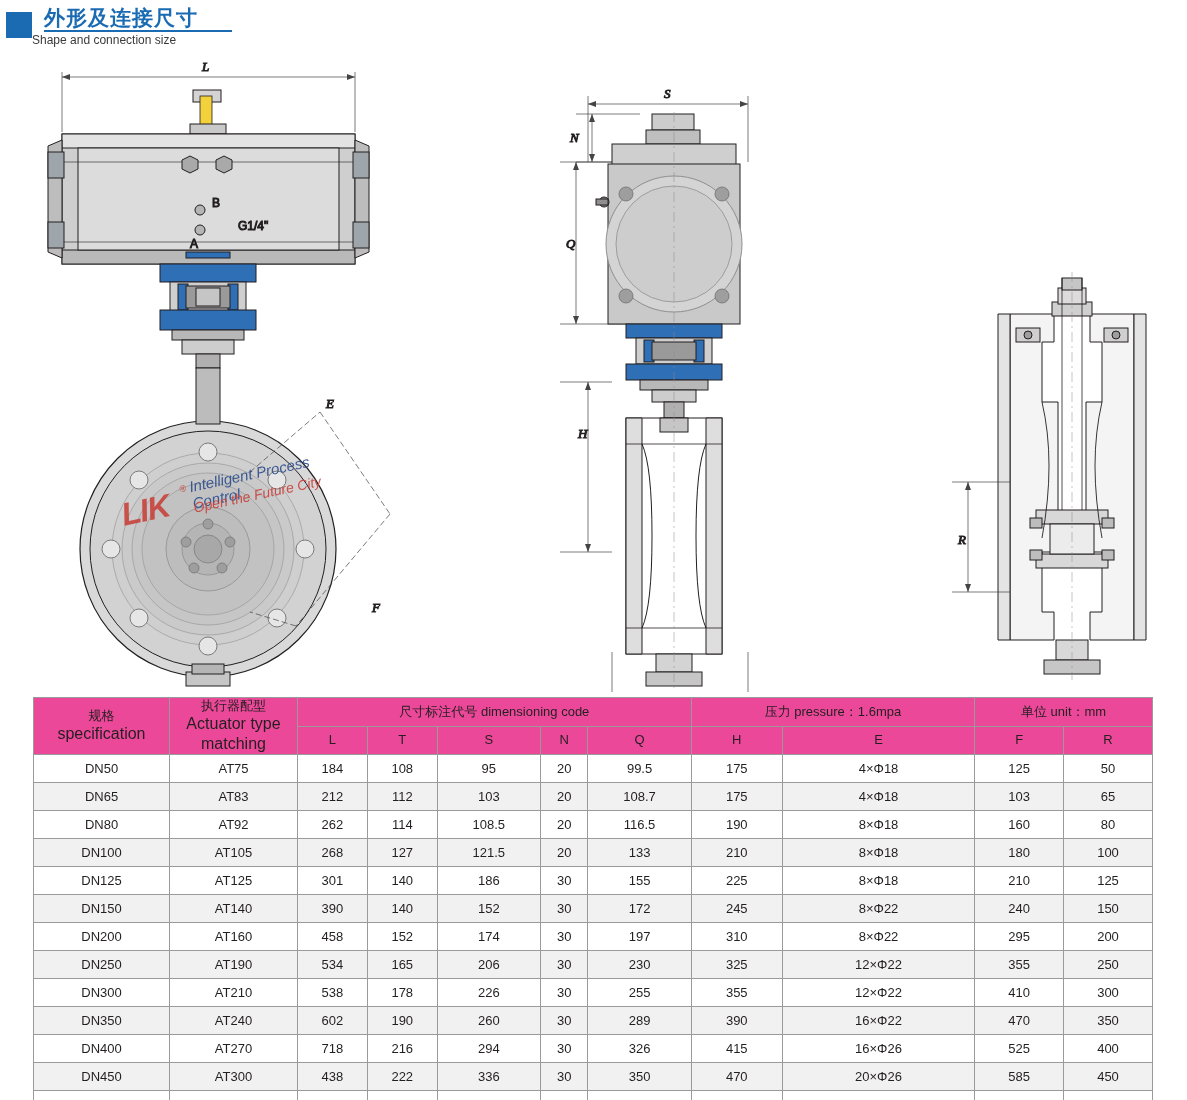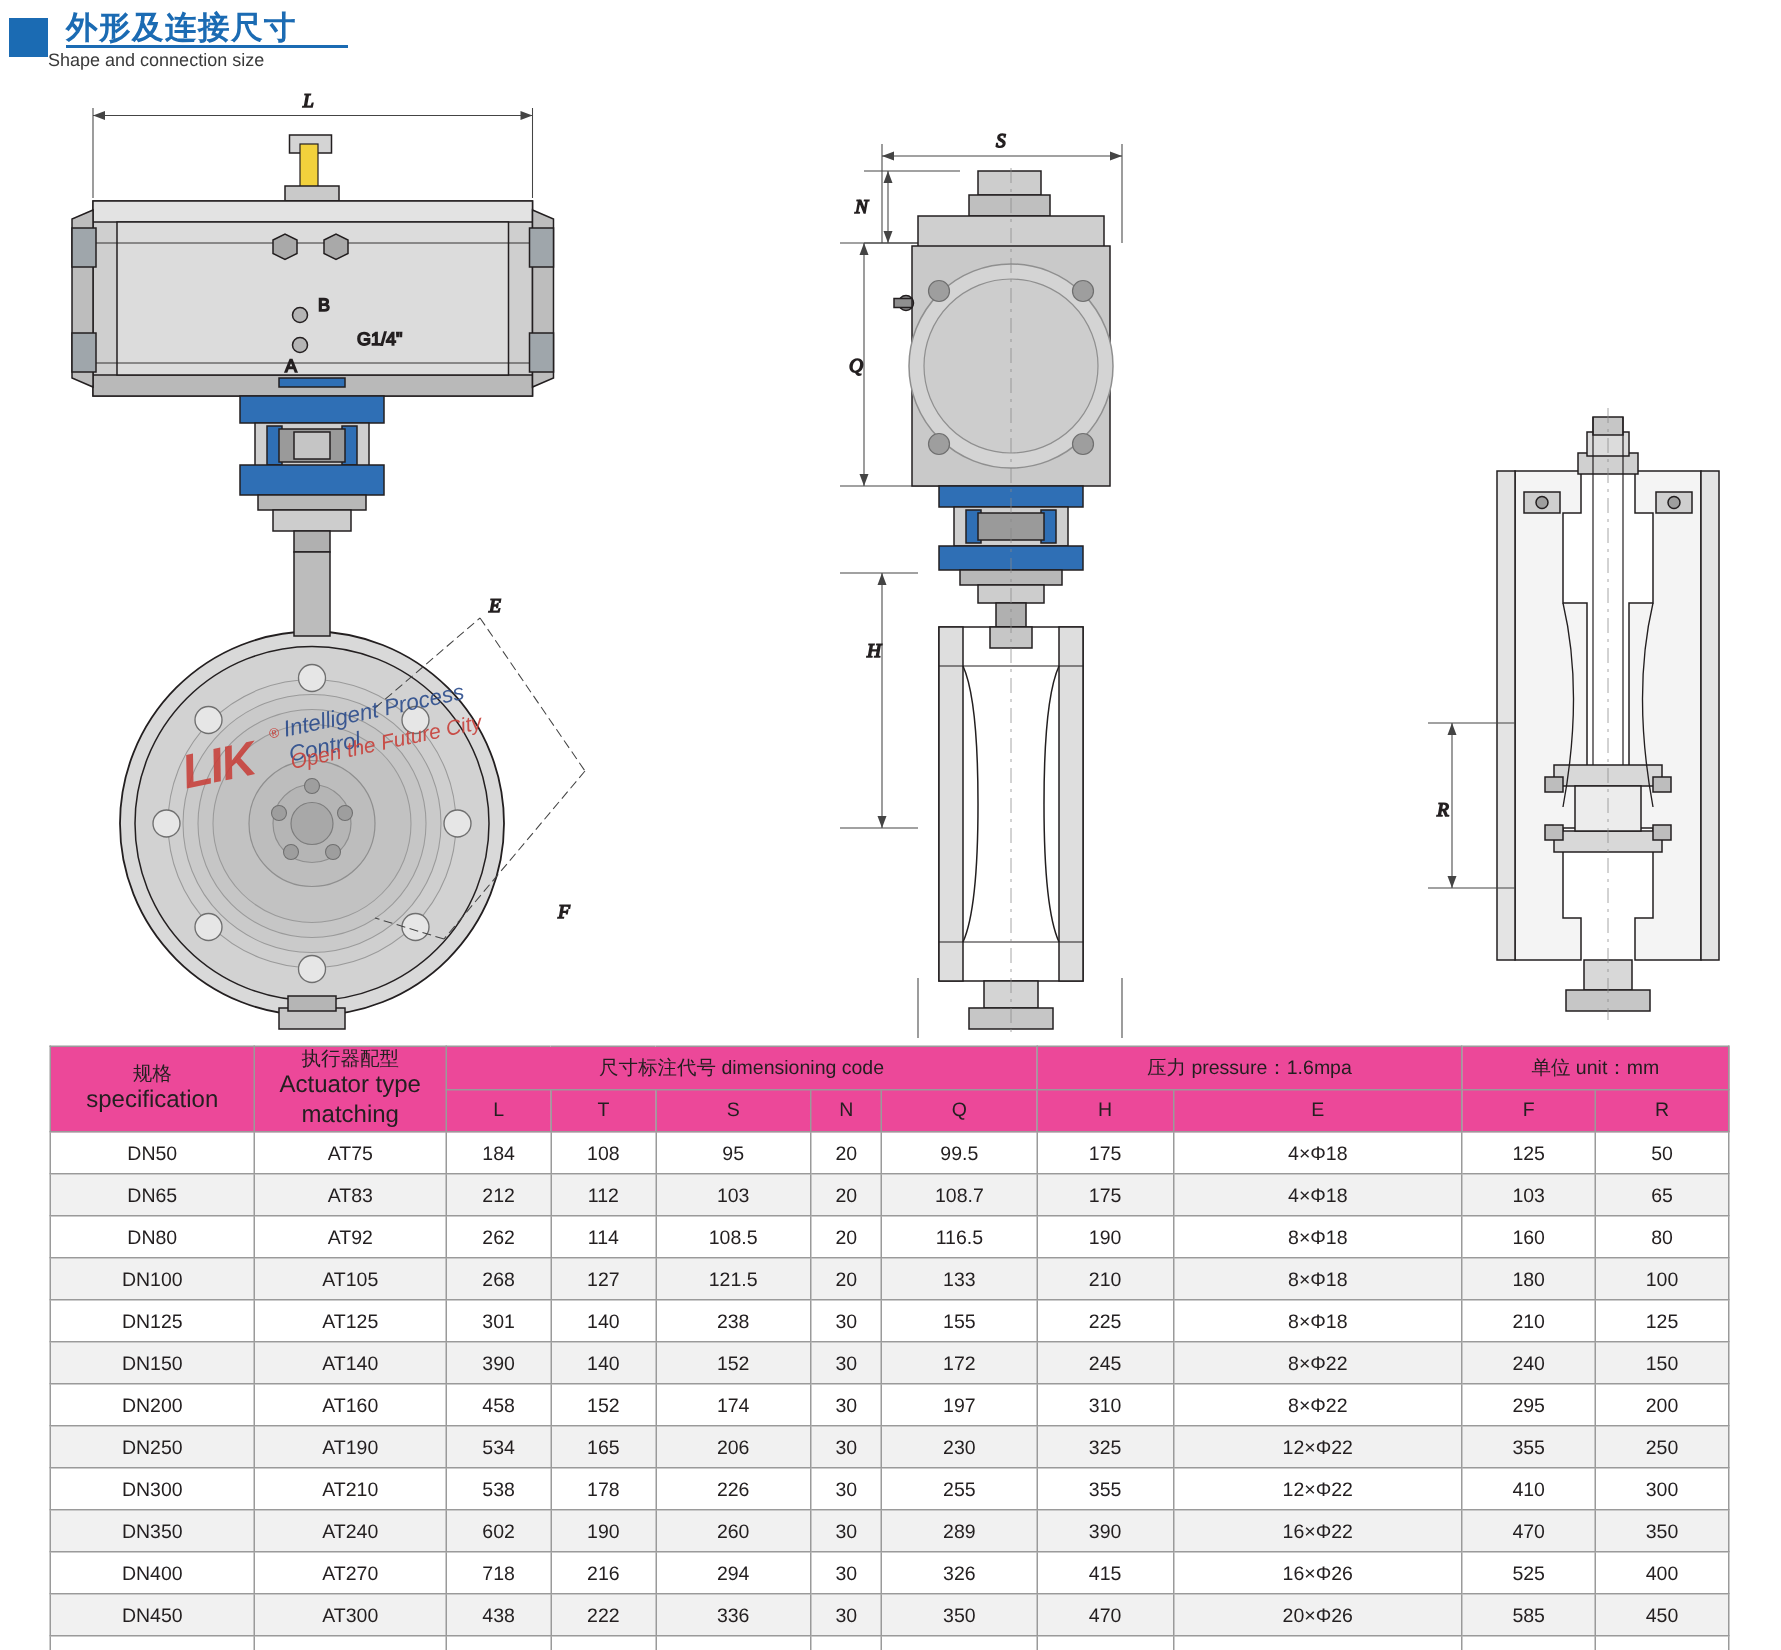--- a/index.html
+++ b/index.html
@@ -486,21 +486,21 @@
           <td>210</td>
           <td>8×Φ18</td>
           <td>180</td>
           <td>100</td>
         </tr>
         <tr>
           <td class="cell-spec">DN125</td>
           <td class="cell-act">AT125</td>
           <td>301</td>
           <td>140</td>
-          <td>238</td>
+          <td>186</td>
           <td>30</td>
           <td>155</td>
           <td>225</td>
           <td>8×Φ18</td>
           <td>210</td>
           <td>125</td>
         </tr>
         <tr>
           <td class="cell-spec">DN150</td>
           <td class="cell-act">AT140</td>

